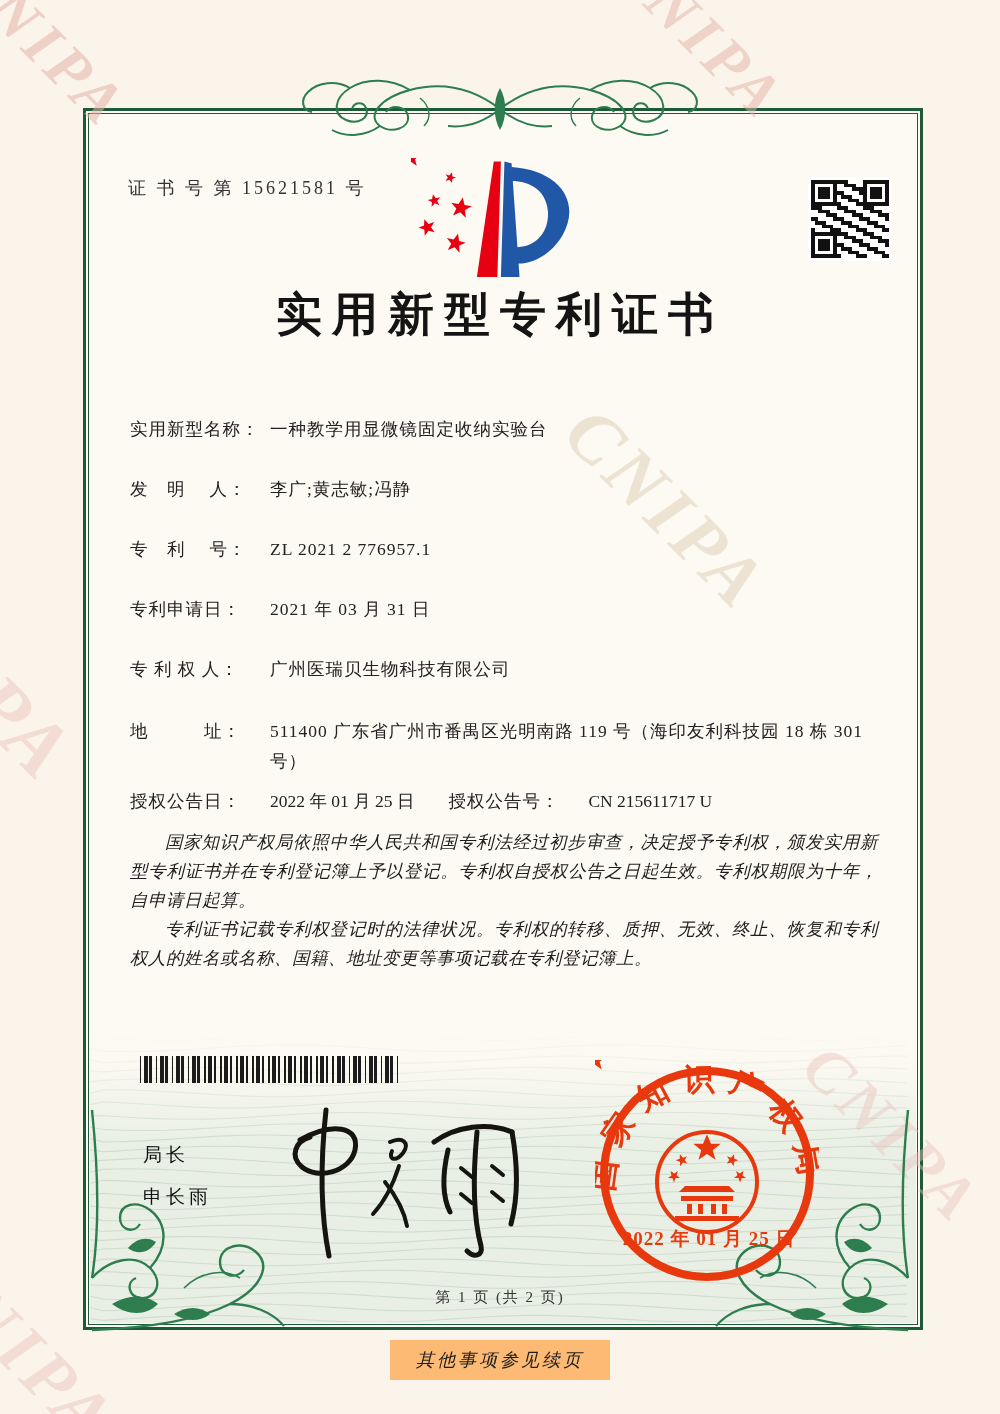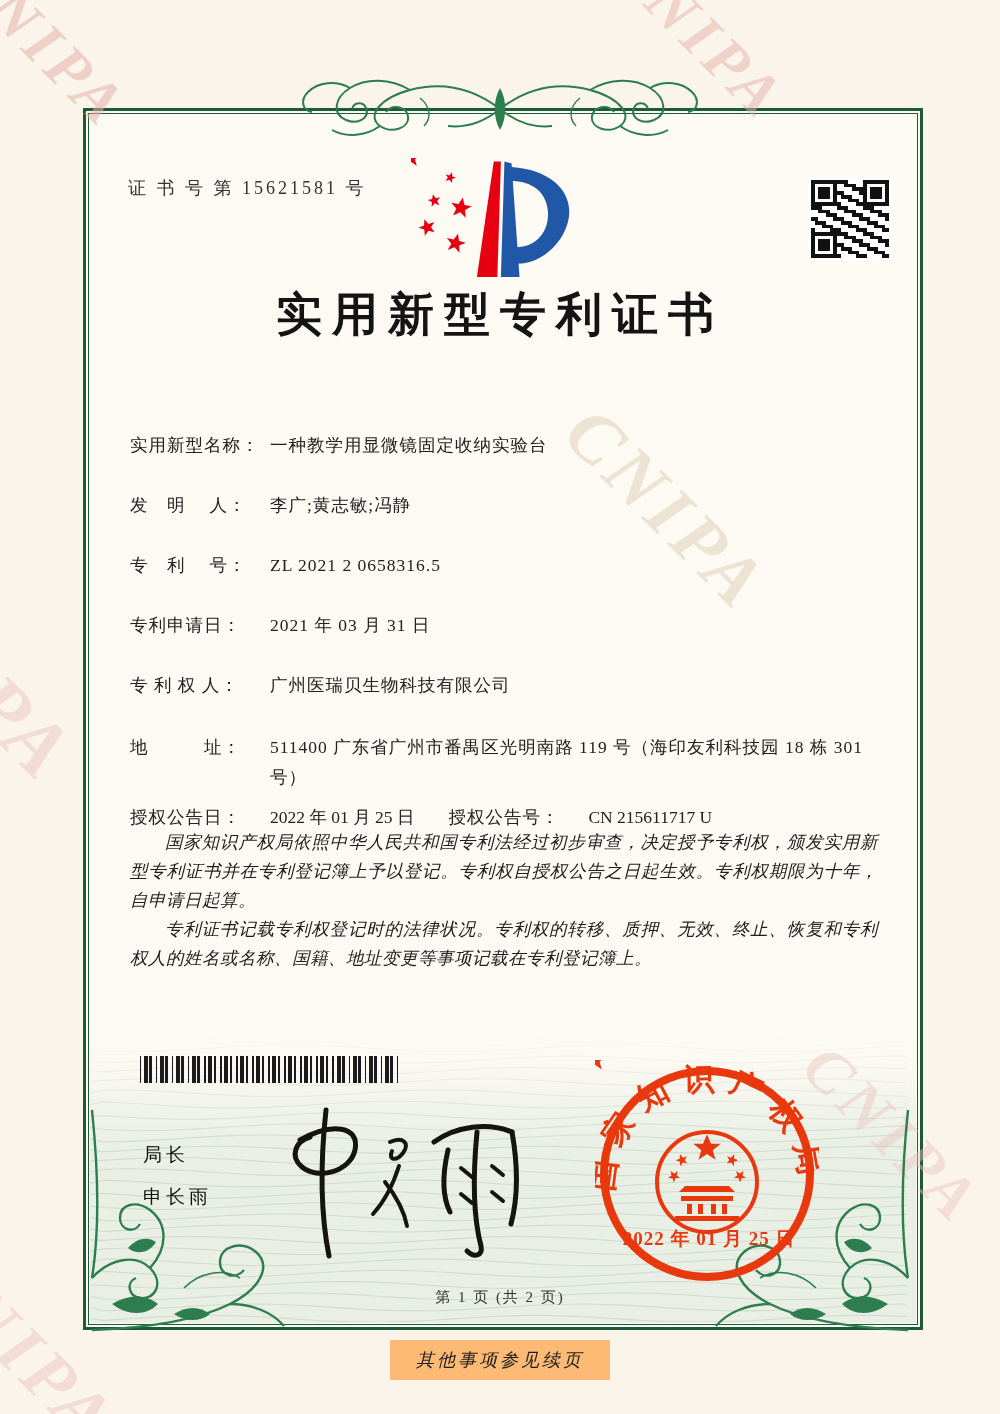--- a/index.html
+++ b/index.html
@@ -40,21 +40,21 @@
   
   .ct{position:absolute;z-index:3;}
   .cert-no{left:128px;top:176px;font-size:18px;letter-spacing:3px;color:#333;}
   .qr{left:808px;top:177px;width:78px;height:78px;background:#fff;padding:3px;}
   .qr svg{width:100%;height:100%;shape-rendering:crispEdges;}
   .logo{left:50%;top:158px;transform:translateX(-50%);width:178px;height:142px;}
   .title{
     left:0;top:284px;width:100%;text-align:center;
     font-size:46px;font-weight:bold;letter-spacing:10px;color:#141414;
   }
-  .fields{left:130px;top:432px;width:740px;font-size:17.5px;}
+  .fields{left:130px;top:416px;width:740px;font-size:17.5px;}
   .frow{display:flex;margin-bottom:34px;line-height:26px;}
   .flabel{flex:none;width:140px;letter-spacing:1px;}
   .fvalue{flex:1;letter-spacing:1px;}
   .addr-value{max-width:600px;line-height:30px;}
   .frow.addr{line-height:30px;margin-bottom:12px;}
   .authrow{display:flex;margin-bottom:0;}
   .authrow .pair{display:flex;}
   .authrow .pair.second{margin-left:34px;}
   .paras{left:130px;top:828px;width:748px;font-size:17.5px;line-height:29px;
     text-align:justify;font-style:italic;letter-spacing:.5px;color:#1d1d1d;}
@@ -333,21 +333,21 @@
   <div class="frow">
     <span class="flabel">实用新型名称：</span>
     <span class="fvalue">一种教学用显微镜固定收纳实验台</span>
   </div>
   <div class="frow">
     <span class="flabel">发　明　 人：</span>
     <span class="fvalue">李广;黄志敏;冯静</span>
   </div>
   <div class="frow">
     <span class="flabel">专　利　 号：</span>
-    <span class="fvalue">ZL 2021 2 0658316.5</span>
+    <span class="fvalue">ZL 2021 2 776957.1</span>
   </div>
   <div class="frow">
     <span class="flabel">专利申请日：</span>
     <span class="fvalue">2021 年 03 月 31 日</span>
   </div>
   <div class="frow">
     <span class="flabel">专 利 权 人：</span>
     <span class="fvalue">广州医瑞贝生物科技有限公司</span>
   </div>
   <div class="frow addr">

